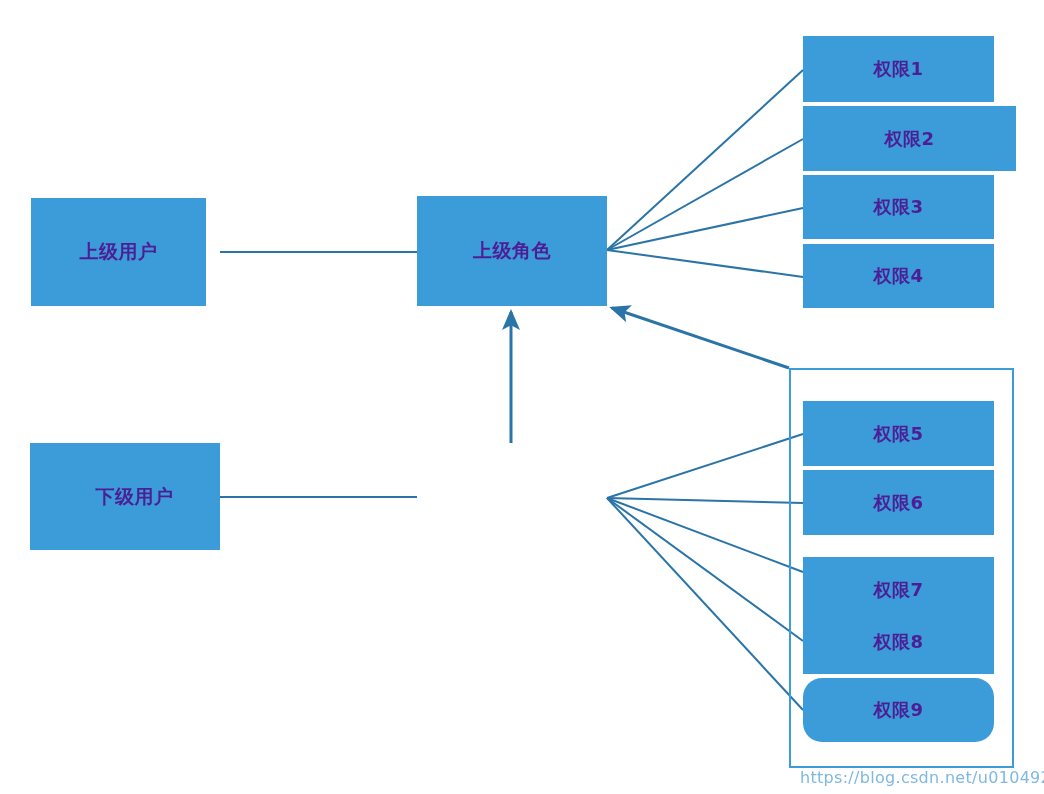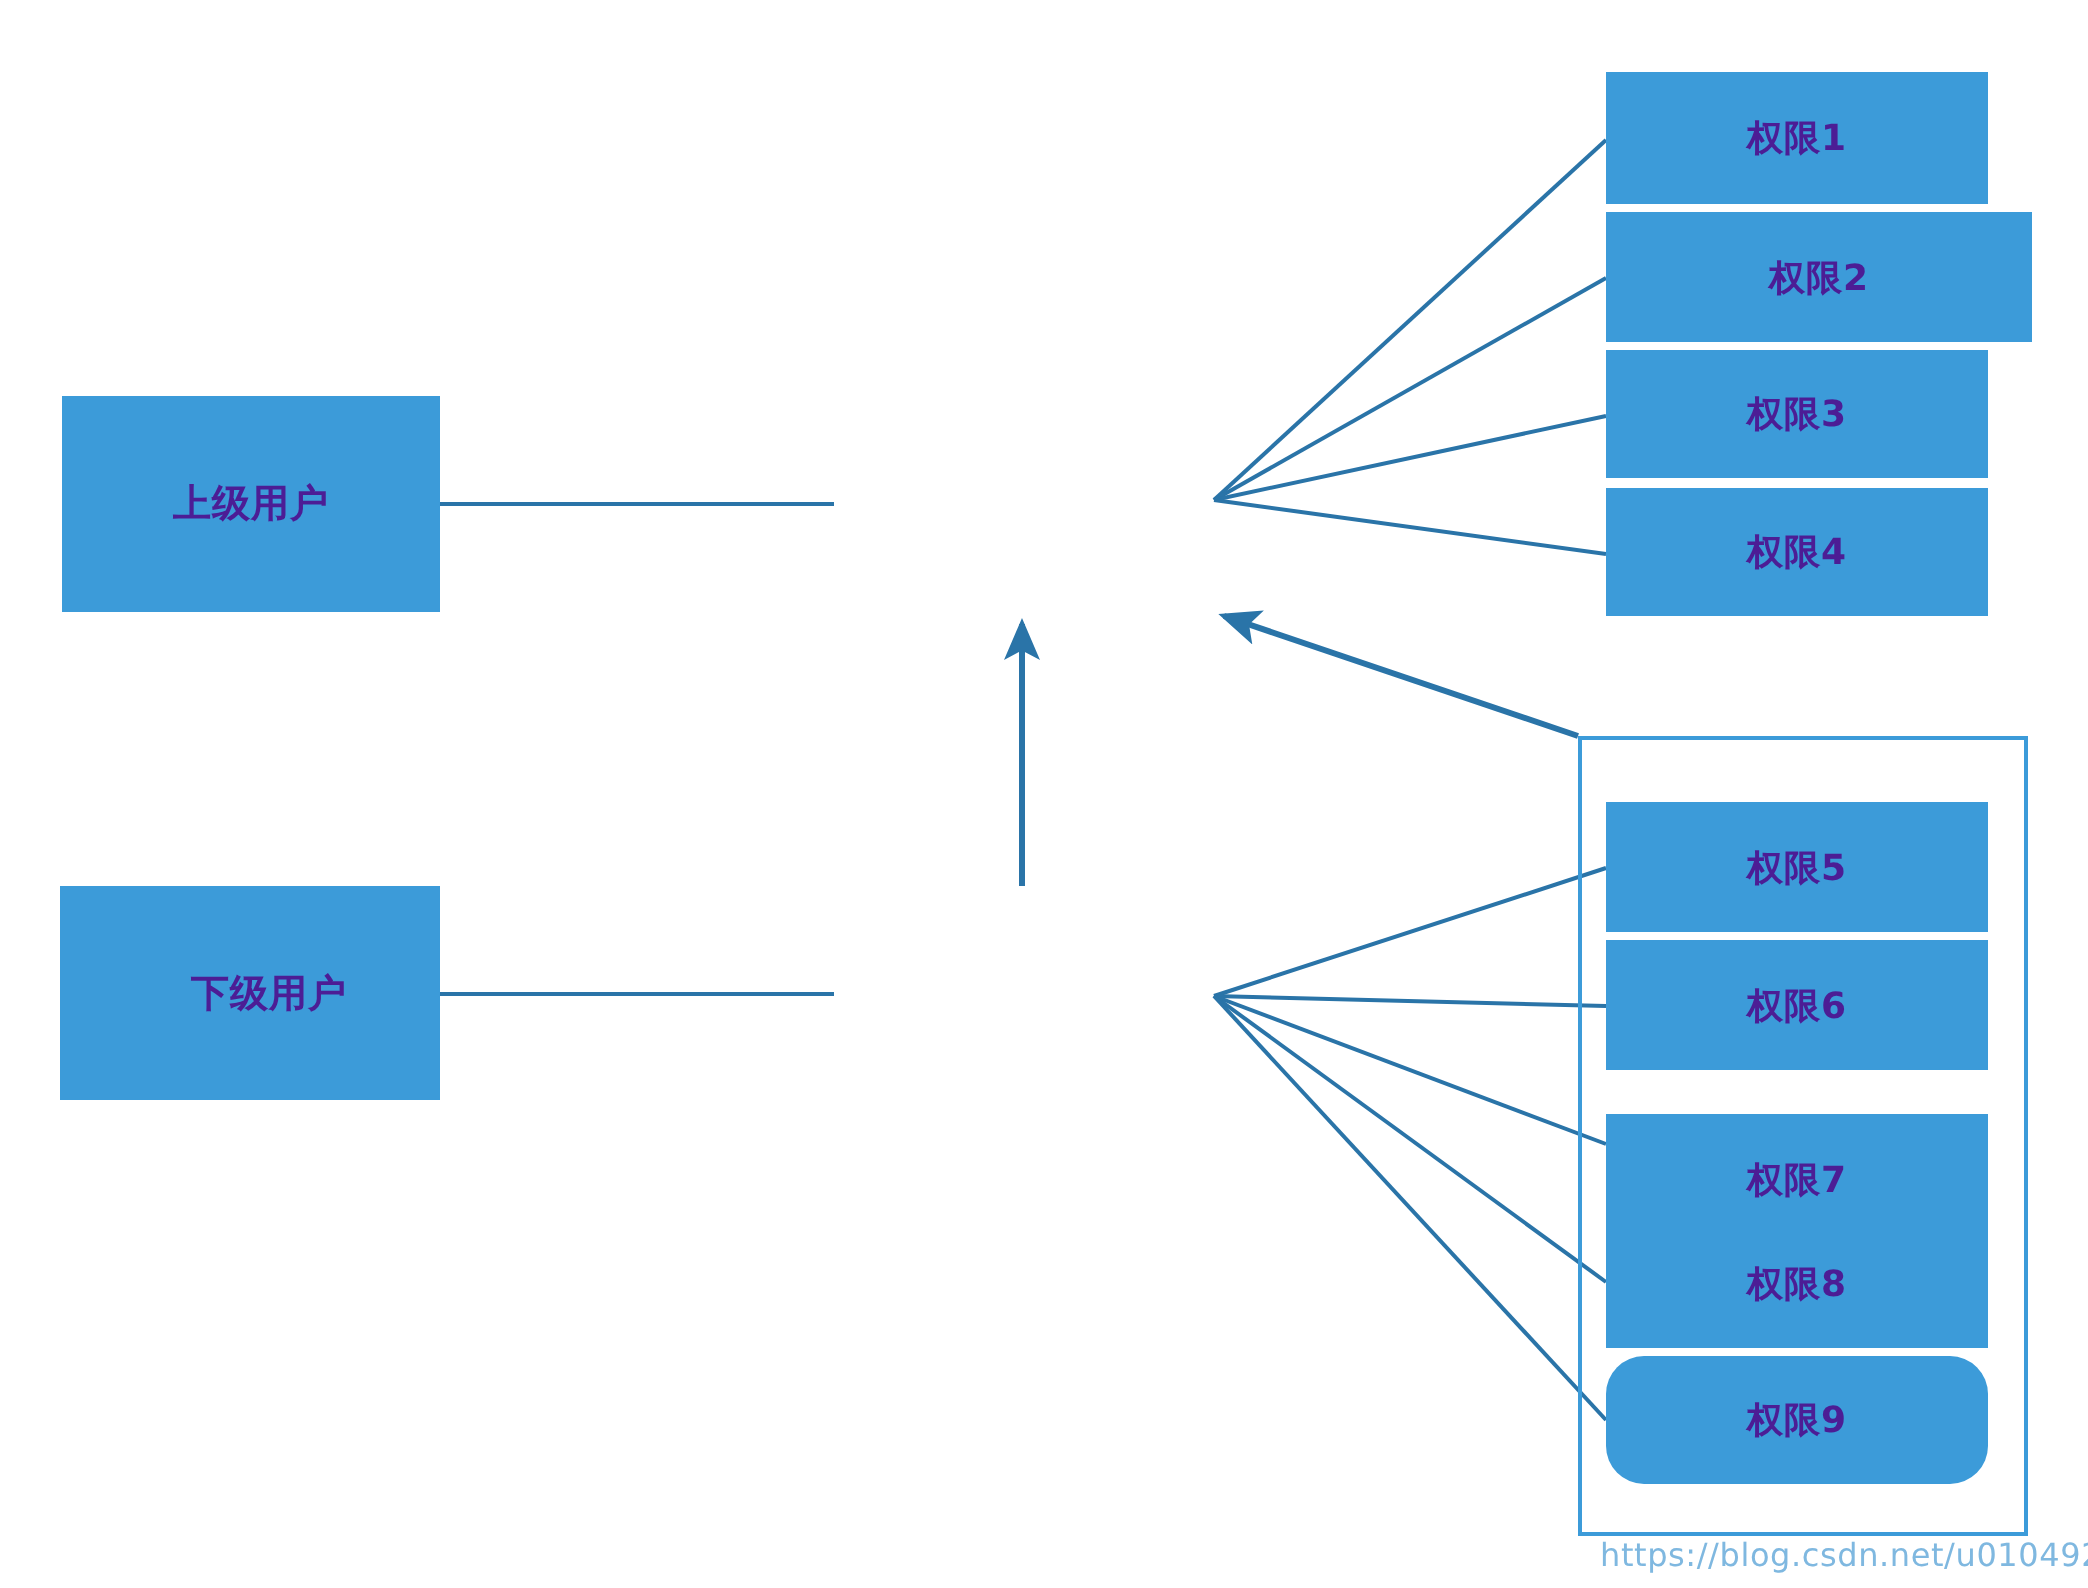--- a/index.html
+++ b/index.html
@@ -82,24 +82,27 @@
         <line x1="607" y1="498" x2="803" y2="434" stroke="#2A74A8" stroke-width="2"></line>
         <line x1="607" y1="498" x2="803" y2="503" stroke="#2A74A8" stroke-width="2"></line>
         <line x1="607" y1="498" x2="803" y2="572" stroke="#2A74A8" stroke-width="2"></line>
         <line x1="607" y1="498" x2="803" y2="641" stroke="#2A74A8" stroke-width="2"></line>
         <line x1="607" y1="498" x2="803" y2="710" stroke="#2A74A8" stroke-width="2"></line>
       </g>
   </svg>
 
   <div class="group-box" id="group-box" style="left: 789px; top: 368px; width: 225px; height: 400px;"></div>
 
-  <div class="node" id="node-senior-user" style="left: 31px; top: 198px; width: 189px; height: 108px; text-align: center;">
+  <div class="node" id="node-senior-user" style="left: 31px; top: 198px; width: 175px; height: 108px; text-align: center;">
     <span>上级用户</span>
   </div>
 
+  <div class="node" id="node-senior-role" style="left: 417px; top: 196px; width: 190px; height: 110px;">
+    <span>上级角色</span>
+  </div>
 
   <div class="node" id="node-junior-user" style="left: 30px; top: 443px; width: 190px; height: 107px; padding-left: 19px;">
     <span>下级用户</span>
   </div>
 
 
   <div id="perm-top-host">
       <div class="node perm" style="left: 803px; top: 36px; width: 191px; height: 66px;">
         <span>权限1</span>
       </div>

